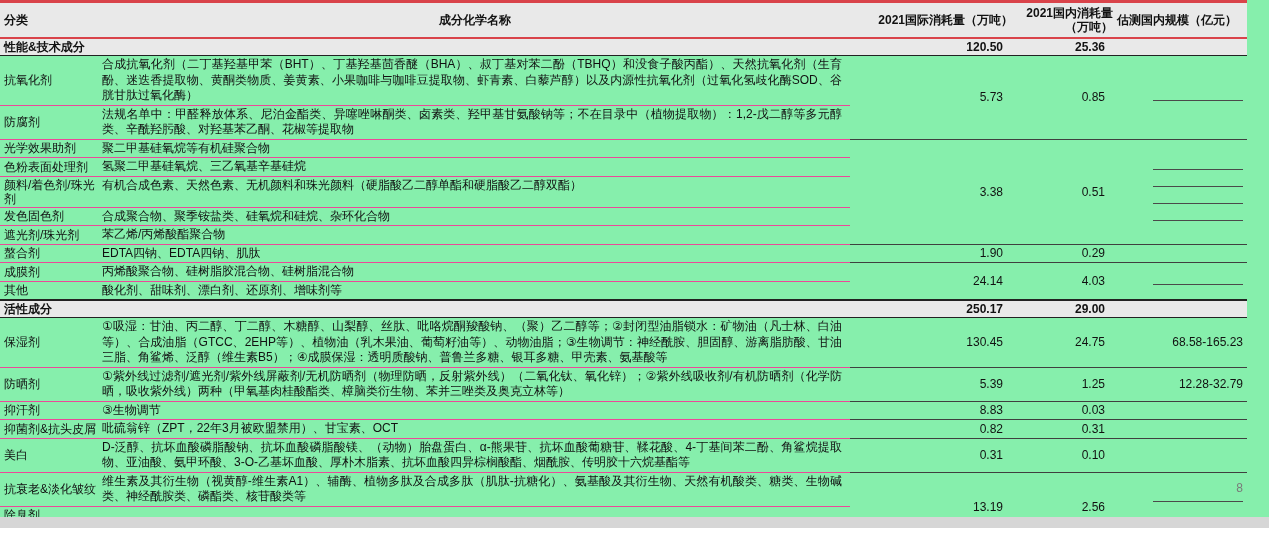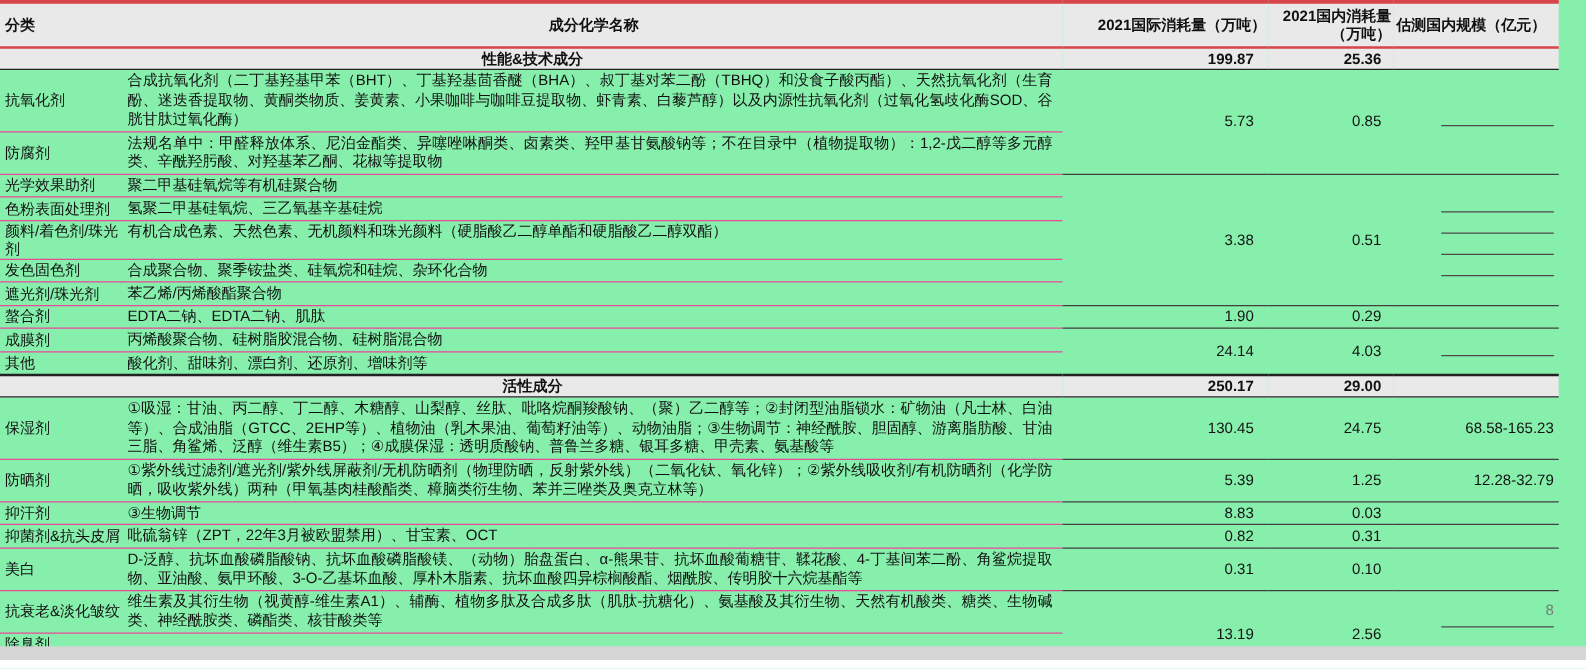--- a/index.html
+++ b/index.html
@@ -20,21 +20,21 @@
   th.c-cat  { text-align:left; padding-left:4px; }
   th.c-chem { text-align:center; }
   th.c-intl, th.c-dom { text-align:right; }
   th.c-est  { text-align:left; padding-right:4px; }
 
   tr.section td {
     background:#e9e9e9; font-weight:bold;
     border-top:2px solid #222; border-bottom:1px solid #222;
     padding:1px 2px; line-height:14px;
   }
-  tr.section td.cat { padding-left:4px;text-align:center; }
+  tr.section td.cat { padding-left:4px; }
 
   td.cat  { vertical-align:middle; padding:1px 2px 1px 4px; line-height:14px; }
   td.chem { vertical-align:top; padding:1px 8px 1px 2px; line-height:15.5px; text-align:justify; }
   td.num  { vertical-align:middle; text-align:right; line-height:14px; }
   td.num.i { padding-right:12px; }
   td.num.d { padding-right:10px; }
   td.est  { vertical-align:middle; text-align:right; padding-right:4px; line-height:14px; }
 
   tr.data td.cat, tr.data td.chem { border-bottom:1px solid #ec4899; }
   tr.data td.num, tr.data td.est  { border-bottom:1px solid #3f3f3f; }
@@ -78,21 +78,21 @@
         <th class="c-cat">分类</th>
         <th class="c-chem">成分化学名称</th>
         <th class="c-intl">2021国际消耗量（万吨）</th>
         <th class="c-dom">2021国内消耗量（万吨）</th>
         <th class="c-est">估测国内规模（亿元）</th>
       </tr>
     </thead>
     <tbody id="tbody">
         <tr class="section">
           <td class="cat" colspan="2">性能&amp;技术成分</td>
-          <td class="num i">199.87</td>
+          <td class="num i">120.50</td>
           <td class="num d">25.36</td>
           <td class="est"></td>
         </tr>
         <tr class="data">
           <td class="cat">抗氧化剂</td>
           <td class="chem">合成抗氧化剂（二丁基羟基甲苯（BHT）、丁基羟基茴香醚（BHA）、叔丁基对苯二酚（TBHQ）和没食子酸丙酯）、天然抗氧化剂（生育酚、迷迭香提取物、黄酮类物质、姜黄素、小果咖啡与咖啡豆提取物、虾青素、白藜芦醇）以及内源性抗氧化剂（过氧化氢歧化酶SOD、谷胱甘肽过氧化酶）</td>
           <td class="num i" rowspan="2">5.73</td>
           <td class="num d" rowspan="2">0.85</td>
           <td class="est" rowspan="2"><span class="blank-line"></span></td>
         </tr>
@@ -123,21 +123,21 @@
         <tr class="data">
           <td class="cat">发色固色剂</td>
           <td class="chem">合成聚合物、聚季铵盐类、硅氧烷和硅烷、杂环化合物</td>
         </tr>
         <tr class="data">
           <td class="cat">遮光剂/珠光剂</td>
           <td class="chem">苯乙烯/丙烯酸酯聚合物</td>
         </tr>
         <tr class="data">
           <td class="cat">螯合剂</td>
-          <td class="chem">EDTA二钠、EDTA二钠、肌肽</td>
+          <td class="chem">EDTA四钠、EDTA四钠、肌肽</td>
           <td class="num i">1.90</td>
           <td class="num d">0.29</td>
           <td class="est"></td>
         </tr>
         <tr class="data">
           <td class="cat">成膜剂</td>
           <td class="chem">丙烯酸聚合物、硅树脂胶混合物、硅树脂混合物</td>
           <td class="num i" rowspan="2">24.14</td>
           <td class="num d" rowspan="2">4.03</td>
           <td class="est" rowspan="2"><span class="blank-line"></span></td>

